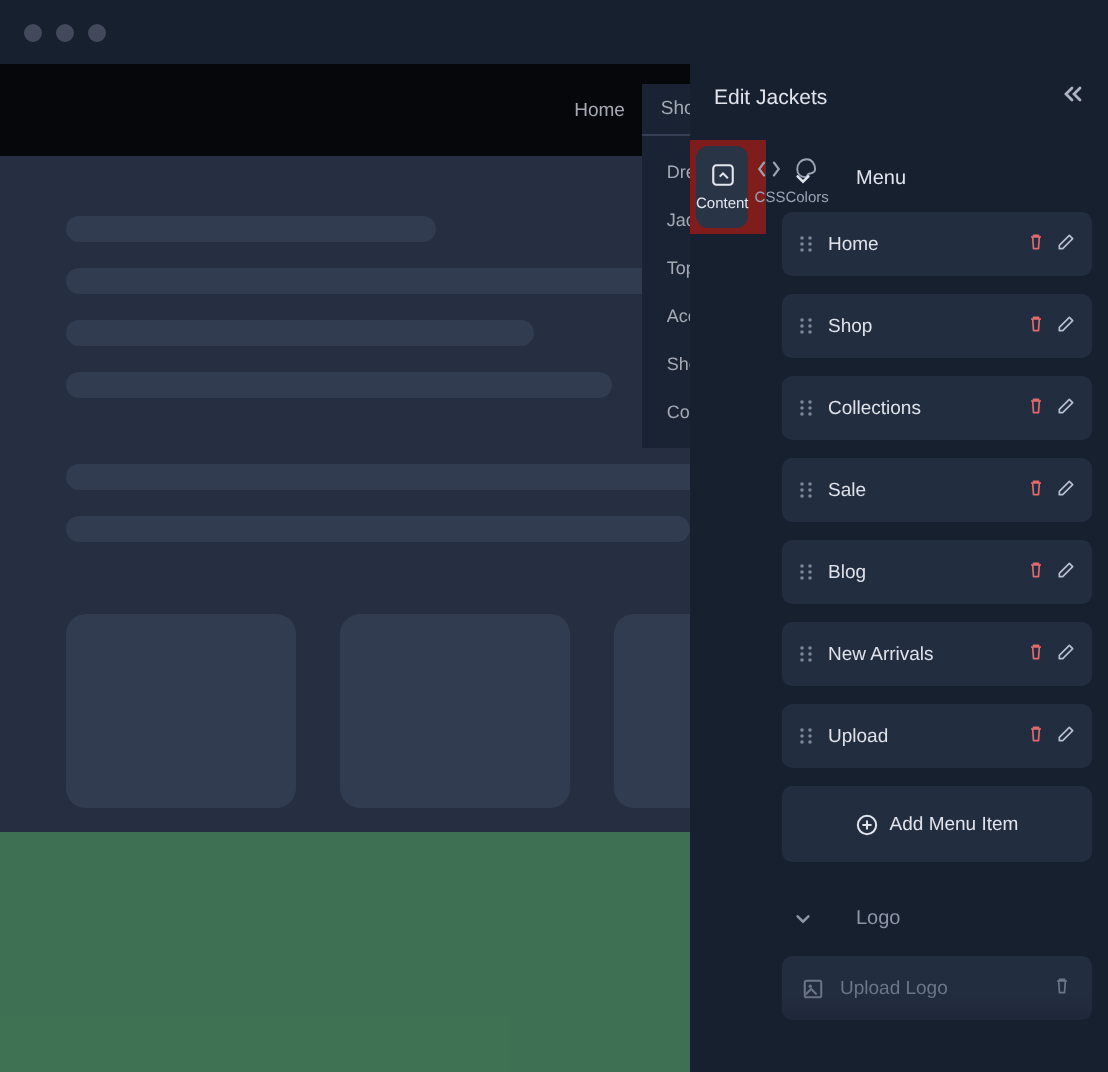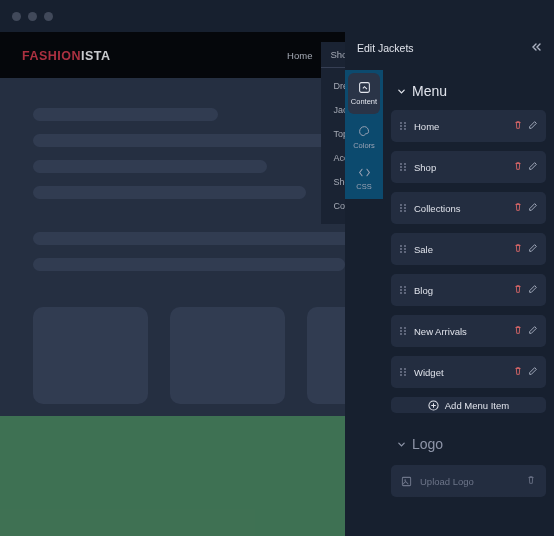--- a/index.html
+++ b/index.html
@@ -29,57 +29,54 @@
 .sk-line.w5 { width: 82%; }
 .sk-card-row { display: flex; gap: 22px; margin-top: 36px; }
 .sk-card { flex: 0 0 115px; height: 97px; background: #3a455c; border-radius: 10px; }
 .preview-bg { position: absolute; left:0; right:0; bottom:0; height:120px; background:#4b8a5e; }
 .overlay-dim { position:absolute; inset:0; background: rgba(23,32,47,0.23); pointer-events:none; }
 
 .edit-panel { position:absolute; right:0; top:0; bottom:0; width: 209px; background: #17202f; display:flex; flex-direction:column; }
 .edit-header { display:flex; align-items:center; padding: 10px 12px 14px; color:#e1e4ec; font-size: 10.5px; font-weight:500; border-bottom: 0px solid transparent;}
 .collapse-btn { margin-left:auto; cursor:pointer; }
 
-.side-tabs { position:absolute; top: 38px; left:0; width: 38px; display:flex; flex-direction:column; background:#0c4a6e;}
+.side-tabs { position:absolute; top: 38px; left:0; width: 38px; display:flex; flex-direction:row; background:#7f1d1d;}
 .side-tab { display:flex; flex-direction:column; align-items:center; justify-content:center; height: 41px; color:#9aa2b4; font-size:7.5px; gap:3px; cursor:pointer;}
 .side-tab.active { background:#2a3447; color:#e3e6ee; border-radius: 6px; margin: 3px 3px;}
 .side-tab svg { display:block;}
 
 .panel-body { margin-left: 38px; padding: 6px 8px 0 8px; overflow:hidden; flex:1; position:relative;}
-.section-hdr { display:flex; align-items:center; gap:6px; color:#e1e4ec; font-size: 14px; padding: 9px 6px; cursor:pointer;}
+.section-hdr { display:flex; align-items:center; gap:22px; color:#e1e4ec; font-size: 10px; padding: 9px 6px; cursor:pointer;}
 .menu-items { display:flex; flex-direction:column; gap:9px; margin-top: 2px;}
 .menu-item { background:#232d40; border-radius:5px; height:32px; display:flex; align-items:center; padding: 0 8px; color:#dfe2ea; font-size:9.5px;}
 .drag-h { margin-right:7px; color:#7d8498; display:flex;}
 .item-actions { margin-left:auto; display:flex; gap:5px; align-items:center;}
 .trash { color:#e36a6a; cursor:pointer;}
 .editico { color:#b8bfd0; cursor:pointer;}
-.add-row { background:#232d40; border-radius:5px; height:16px; display:flex; align-items:center; justify-content:center; color:#e1e4ec; font-size:9.5px; gap:6px; cursor:pointer; margin-top:9px;}
+.add-row { background:#232d40; border-radius:5px; height:38px; display:flex; align-items:center; justify-content:center; color:#e1e4ec; font-size:9.5px; gap:6px; cursor:pointer; margin-top:9px;}
 .section-hdr.logo-hdr { color:#8e95a8; margin-top: 14px; text-align: right;}
 .upload-row { background:#232d40; border-radius:5px; height:32px; display:flex; align-items:center; padding:16px 10px; color:#6d7589; font-size:9.5px; gap:8px; margin-top:4px;}
 .fade-bottom { position:absolute; left:0; right:0; bottom:0; height:40px; background: linear-gradient(to bottom, rgba(23,32,47,0), rgba(23,32,47,1)); pointer-events:none;}
 </style>
 </head>
 <body>
 
 <div class="browser-window">
   <div class="titlebar">
     <div class="traffic-dots">
       <div class="traffic-dot"></div>
       <div class="traffic-dot"></div>
       <div class="traffic-dot"></div>
     </div>
   </div>
 
   <div class="content">
 
     <div class="preview">
       <div class="preview-header">
-        <span>
-          <span class="logo-a">FASHION</span><span class="logo-b">ISTA</span>
-        </span>
         <div class="nav">
           <div class="nav-item">
               <span>Home</span>
             </div>
           <div class="nav-item open" style="border-bottom:1px solid #404a5f;">
             <span>Shop</span>
             <span class="chev">
                 <svg width="8" height="8" viewBox="0 0 10 10">
                   <path d="M2 3.5 L5 6.5 L8 3.5" stroke="#cfd3dc" stroke-width="1.4" fill="none" stroke-linecap="round"></path>
                 </svg>
@@ -141,29 +138,29 @@
       <div class="side-tabs">
         <div class="side-tab active">
           <svg width="13" height="13" viewBox="0 0 16 16">
               <rect x="2" y="2" width="12" height="12" rx="2" stroke="#e3e6ee" stroke-width="1.3" fill="none"></rect>
               <path d="M6 9 L8 7 L11 10" stroke="#e3e6ee" stroke-width="1.3" fill="none"></path>
             </svg>
           <span>Content</span>
         </div>
         <div class="side-tab">
           <svg width="13" height="13" viewBox="0 0 16 16">
-              <path d="M8 2 C4 2 2 5 2 8 C2 11 4 13 7 13 C8.5 13 8 11.5 9 11 C10 10.5 13 11 13 8 C13 5 11 2 8 2 Z" stroke="#9aa2b4" stroke-width="1.2" fill="none"></path>
-            </svg>
-          <span>Colors</span>
+              <path d="M5 4 L2 8 L5 12 M11 4 L14 8 L11 12" stroke="#9aa2b4" stroke-width="1.3" fill="none" stroke-linecap="round"></path>
+            </svg>
+          <span>CSS</span>
         </div>
         <div class="side-tab">
           <svg width="13" height="13" viewBox="0 0 16 16">
-              <path d="M5 4 L2 8 L5 12 M11 4 L14 8 L11 12" stroke="#9aa2b4" stroke-width="1.3" fill="none" stroke-linecap="round"></path>
-            </svg>
-          <span>CSS</span>
+              <path d="M8 2 C4 2 2 5 2 8 C2 11 4 13 7 13 C8.5 13 8 11.5 9 11 C10 10.5 13 11 13 8 C13 5 11 2 8 2 Z" stroke="#9aa2b4" stroke-width="1.2" fill="none"></path>
+            </svg>
+          <span>Colors</span>
         </div>
       </div>
 
       <div class="panel-body">
         <div class="section-hdr">
           <svg width="9" height="9" viewBox="0 0 10 10">
               <path d="M2 3.5 L5 6.5 L8 3.5" stroke="#e1e4ec" stroke-width="1.4" fill="none" stroke-linecap="round"></path>
             </svg>
           <span>Menu</span>
         </div>
@@ -299,21 +296,21 @@
     <span class="drag-h">
                 <svg width="8" height="10" viewBox="0 0 8 10">
                   <circle cx="2" cy="2" r="0.9" fill="#7d8498"></circle>
                   <circle cx="6" cy="2" r="0.9" fill="#7d8498"></circle>
                   <circle cx="2" cy="5" r="0.9" fill="#7d8498"></circle>
                   <circle cx="6" cy="5" r="0.9" fill="#7d8498"></circle>
                   <circle cx="2" cy="8" r="0.9" fill="#7d8498"></circle>
                   <circle cx="6" cy="8" r="0.9" fill="#7d8498"></circle>
                 </svg>
               </span>
-    <span>Widget</span>
+    <span>Upload</span>
     <span class="item-actions">
       <span class="trash"><svg width="10" height="10" viewBox="0 0 12 12">
                     <path d="M3 3h6M4.5 3V2h3v1M4 3l.5 7h3L8 3" stroke="#e36a6a" stroke-width="1" fill="none" stroke-linejoin="round"></path>
                   </svg></span>
       <span class="editico"><svg width="10" height="10" viewBox="0 0 12 12">
                     <path d="M2 10 L2 8 L8 2 L10 4 L4 10 Z" stroke="#b8bfd0" stroke-width="1" fill="none" stroke-linejoin="round"></path>
                   </svg></span>
     </span>
             </div>
           </div>

